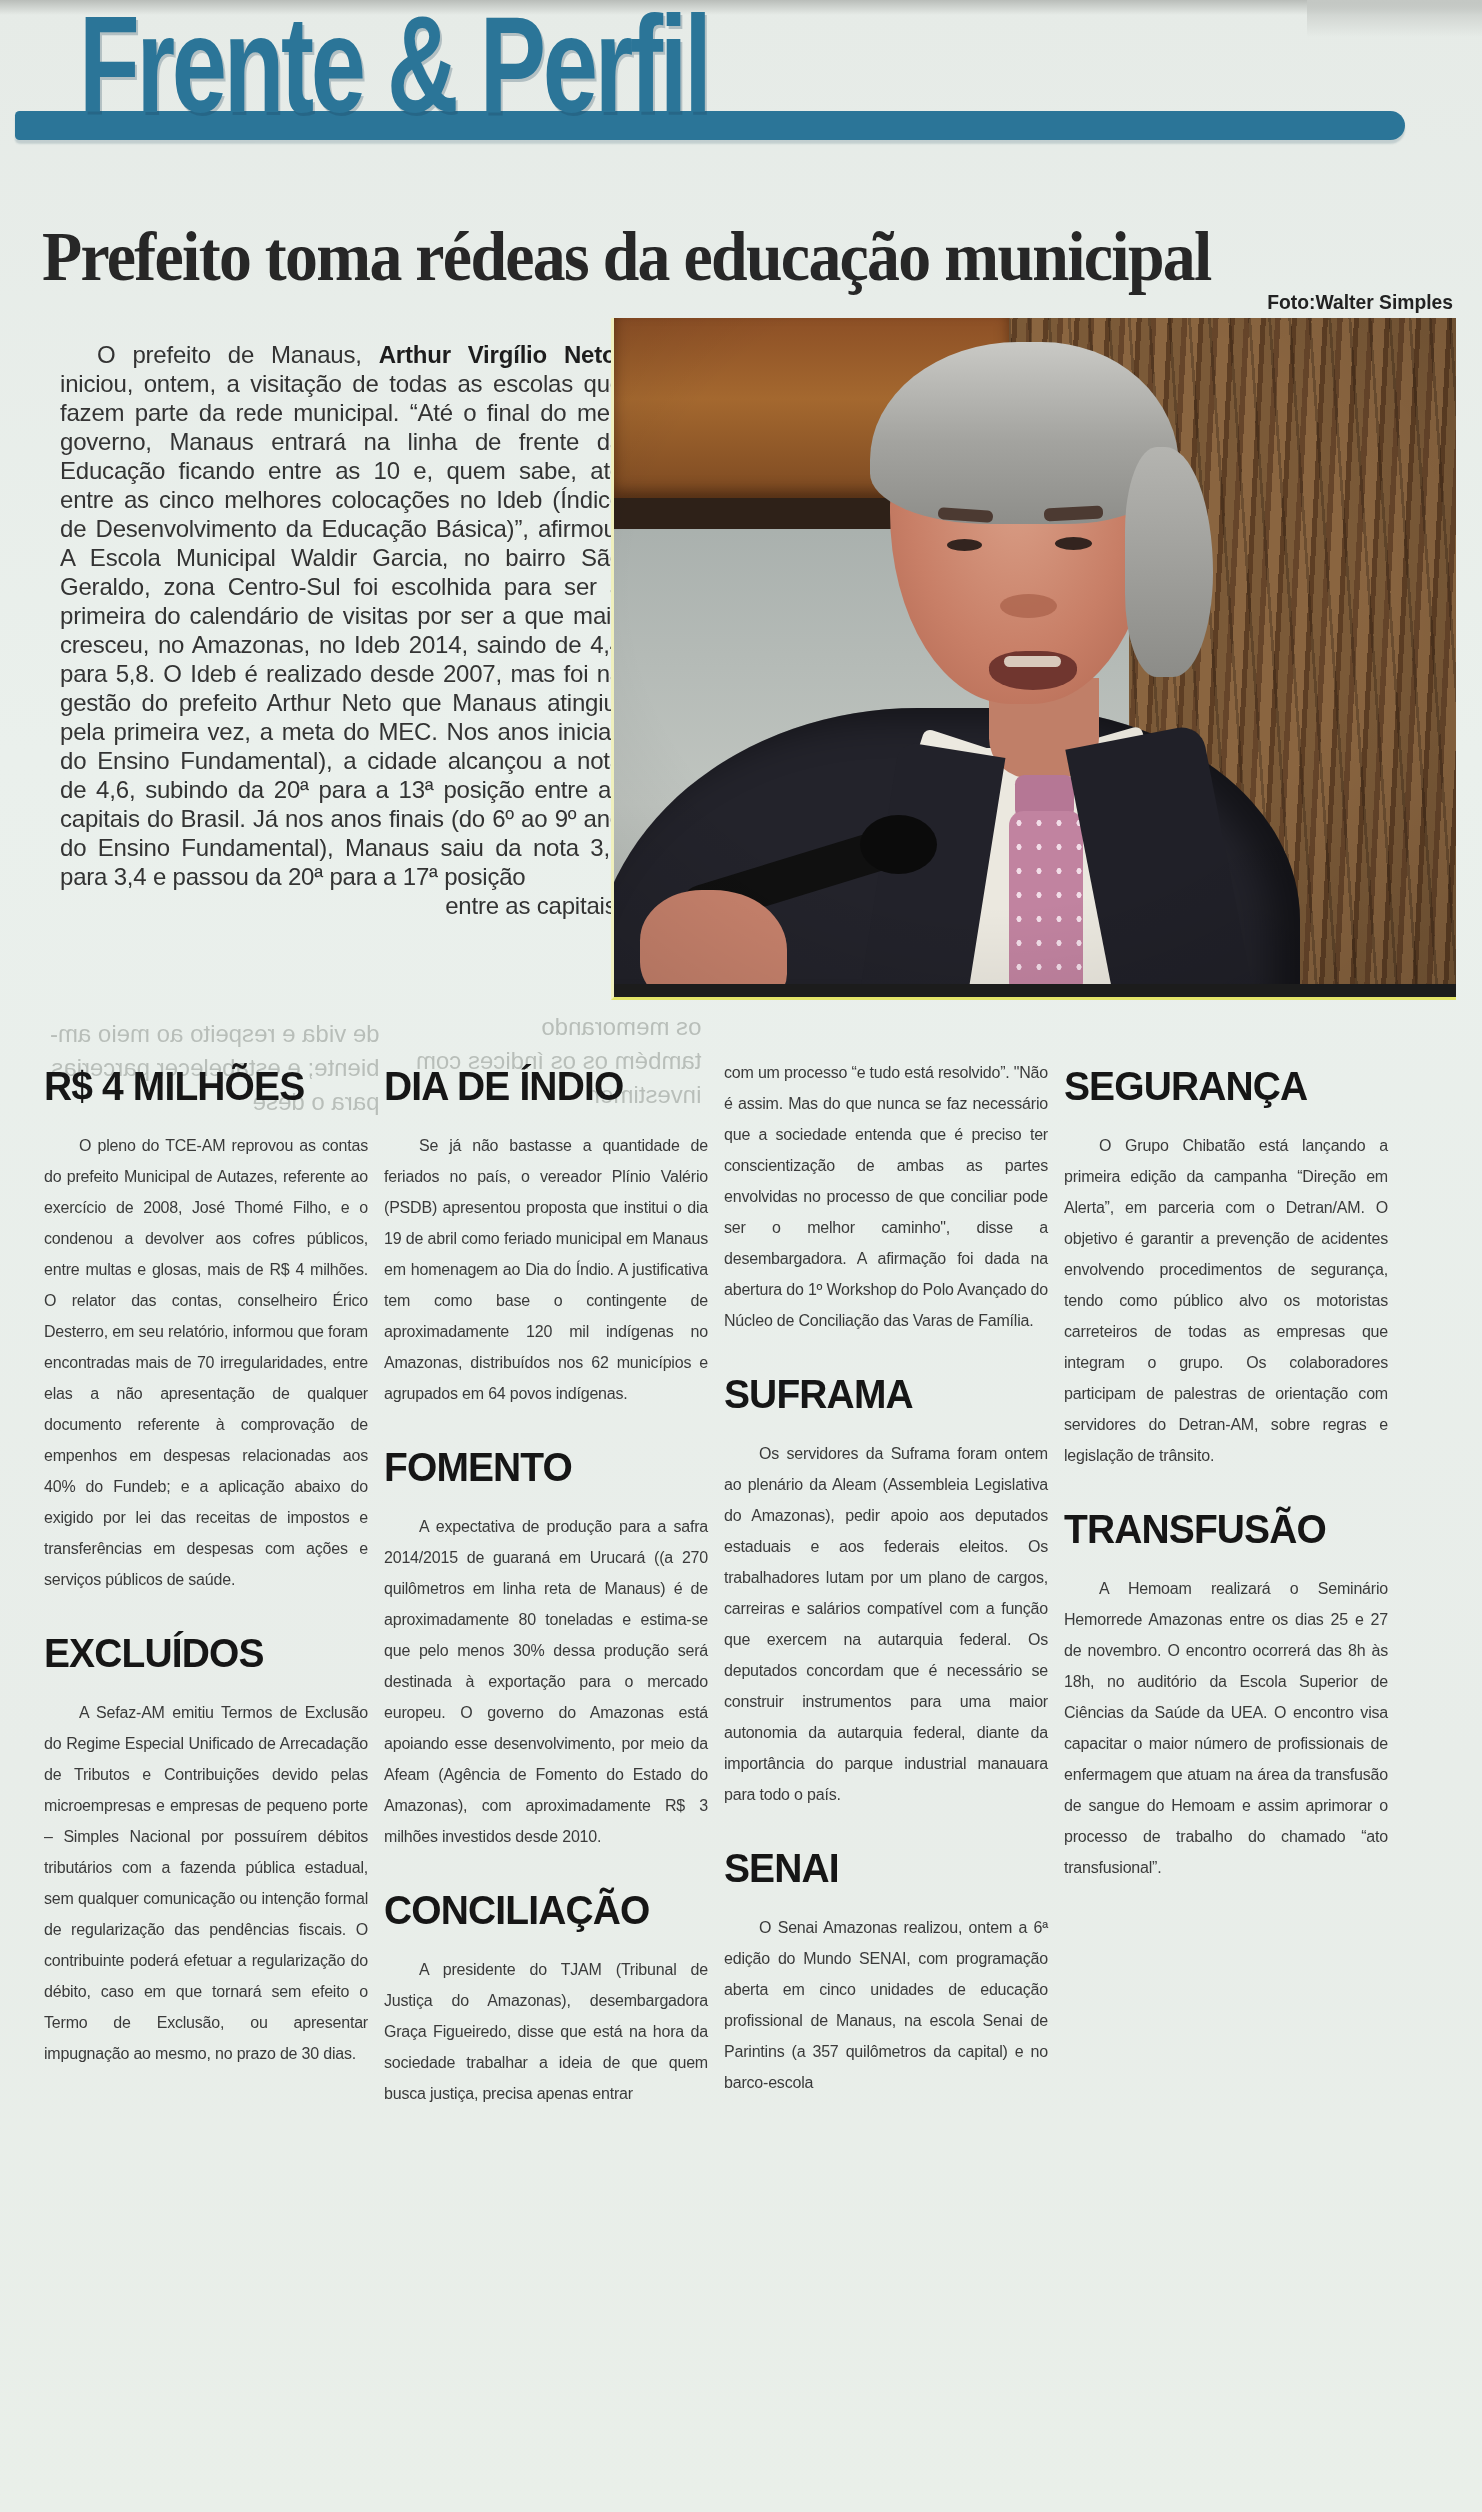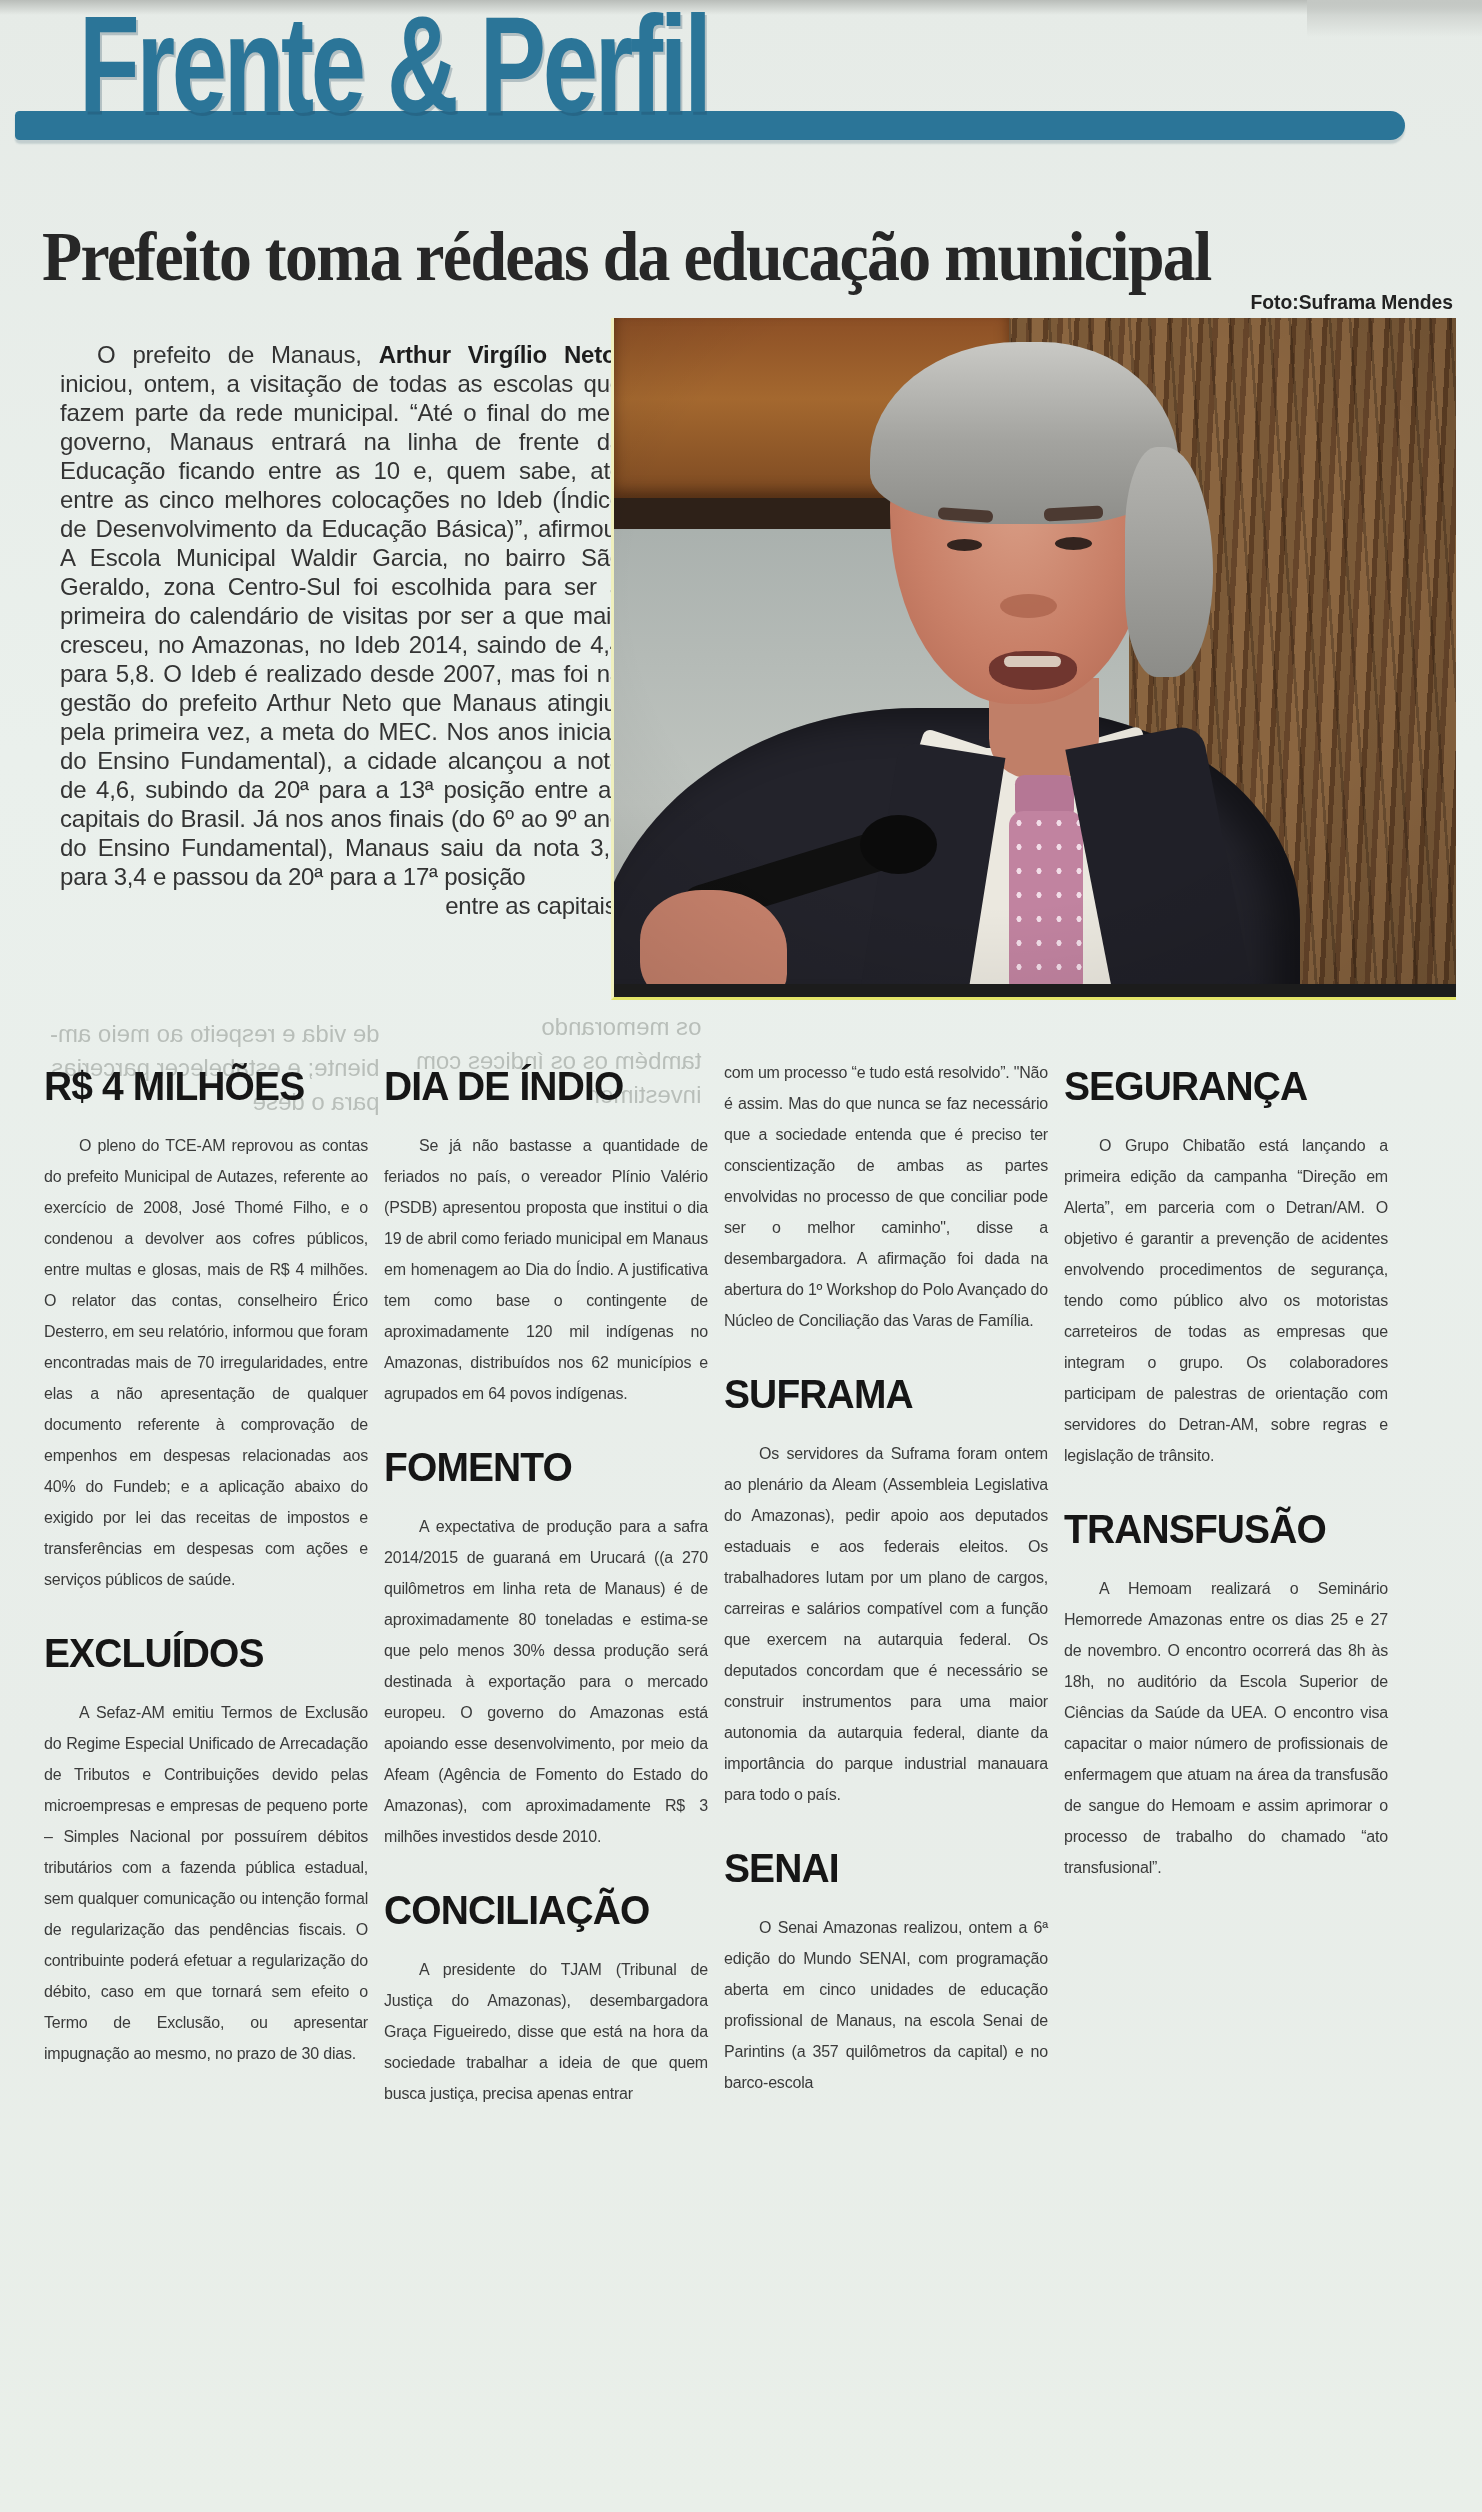--- a/index.html
+++ b/index.html
@@ -127,21 +127,21 @@
 </head>
 <body>
 
 <div class="top-edge"></div>
 <div class="top-edge-right"></div>
 
 <div class="masthead-bar"></div>
 <h1 class="masthead-title">Frente &amp; Perfil</h1>
 
 <h2 class="headline">Prefeito toma rédeas da educação municipal</h2>
-<div class="photo-credit">Foto:Suframa Mendes</div>
+<div class="photo-credit">Foto:Walter Simples</div>
 
 <p class="lead"><span>O prefeito de Manaus, </span><b>Arthur Virgílio Neto</b><span>, iniciou, ontem, a visitação de todas as escolas que fazem parte da rede municipal. “Até o final do meu governo, Manaus entrará na linha de frente da Educação ficando entre as 10 e, quem sabe, até entre as cinco melhores colocações no Ideb (Índice de Desenvolvimento da Educação Básica)”, afirmou. A Escola Municipal Waldir Garcia, no bairro São Geraldo, zona Centro-Sul foi escolhida para ser a primeira do calendário de visitas por ser a que mais cresceu, no Amazonas, no Ideb 2014, saindo de 4,4 para 5,8. O Ideb é realizado desde 2007, mas foi na gestão do prefeito Arthur Neto que Manaus atingiu, pela primeira vez, a meta do MEC. Nos anos inicias do Ensino Fundamental), a cidade alcançou a nota de 4,6, subindo da 20ª para a 13ª posição entre as capitais do Brasil. Já nos anos finais (do 6º ao 9º ano do Ensino Fundamental), Manaus saiu da nota 3,1 para 3,4 e passou da 20ª para a 17ª posição</span><span class="lead-tail">entre as capitais.</span></p>
 
 <div class="photo" title="Prefeito de cabelos grisalhos, terno escuro e gravata rosa, falando ao microfone diante de painel de madeira">
   <div class="grain"></div>
   <div class="wall"></div>
   <div class="painting"></div>
   <div class="painting-band"></div>
   <div class="suit"></div>
   <div class="collar-left"></div>

